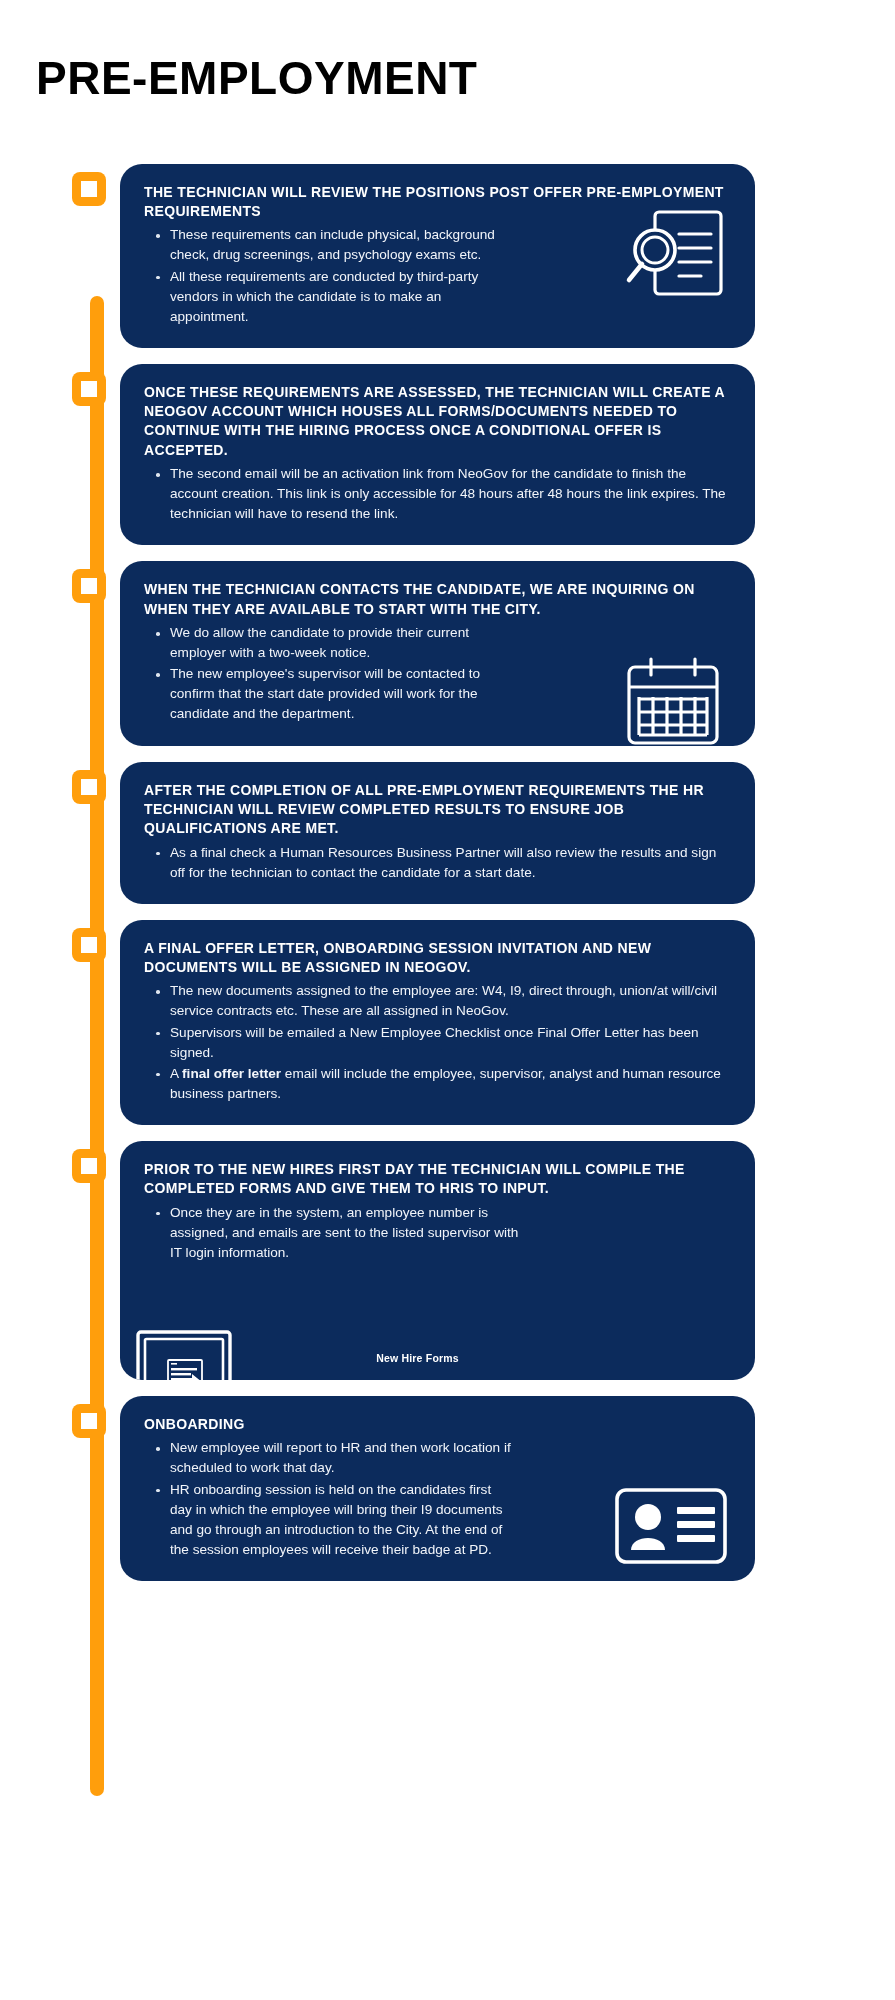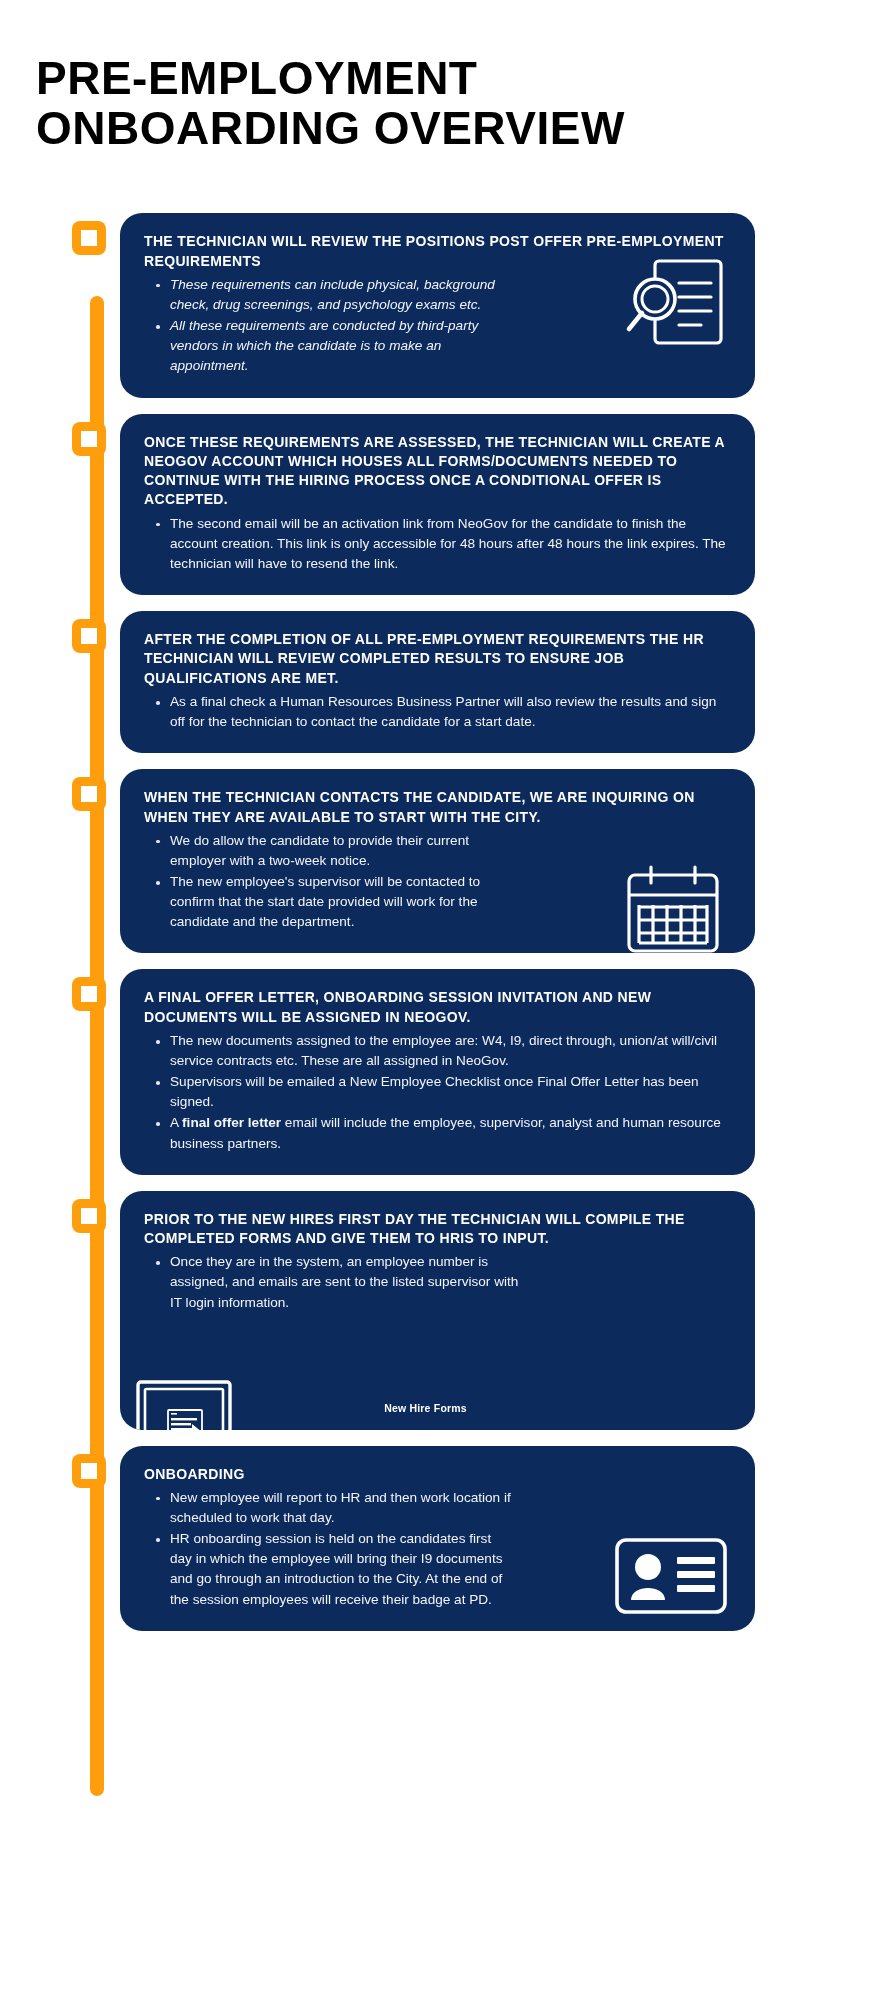--- a/index.html
+++ b/index.html
@@ -131,54 +131,53 @@
     left: 12px;
     top: 9px;
     width: 3.5px;
     height: 3.5px;
     background: #dfe6f0;
     border-radius: 50%;
   }
   .card-bullets li b { font-weight: bold; }
 
   
-  .bullets-narrow li { max-width: 370px; font-style: italic; }
+  .bullets-narrow li { max-width: 370px; }
   .bullets-narrow-2 li { max-width: 372px; }
   .bullets-narrow-3 li { max-width: 378px; }
 
   
   .card-icon {
     position: absolute;
     z-index: 1;
   }
   .icon-doc-search  { right: 22px; top: 42px; }
   .icon-calendar    { right: 34px; top: 96px; }
   .icon-laptop      { right: 20px; top: 66px; }
   .icon-idcard      { right: 28px; top: 92px; }
 
   .laptop-label {
     position: absolute;
     top: 22px;
-    left: 8px;
+    left: 0;
     width: 100%;
     text-align: center;
     font-size: 10.5px;
     font-weight: bold;
     color: #ffffff;
     font-family: "Liberation Sans", sans-serif;
     letter-spacing: 0.2px;
   }
   .laptop-wrap { position: relative; }
 </style>
 </head>
 <body>
 
 <div class="title-block">
   <div class="title-line">PRE-EMPLOYMENT</div>
-  <div class="title-line">ONBOARDING OVERVIEW</div>
 </div>
 
 <div class="timeline">
   <div class="rail-line"></div>
 </div>
 
 <div class="steps">
 
   <div class="step">
     <div class="marker-col">
@@ -211,34 +210,20 @@
   <div class="step">
     <div class="marker-col">
       <div class="marker">
         <div class="marker-inner"></div>
       </div>
     </div>
     <div class="card">
       <div class="card-heading">ONCE THESE REQUIREMENTS ARE ASSESSED, THE TECHNICIAN WILL CREATE A NEOGOV ACCOUNT WHICH HOUSES ALL FORMS/DOCUMENTS NEEDED TO CONTINUE WITH THE HIRING PROCESS ONCE A CONDITIONAL OFFER IS ACCEPTED.</div>
       <ul class="card-bullets">
         <li>The second email will be an activation link from NeoGov for the candidate to finish the account creation. This link is only accessible for 48 hours after 48 hours the link expires. The technician will have to resend the link.</li>
-      </ul>
-    </div>
-  </div>
-
-  <div class="step">
-    <div class="marker-col">
-      <div class="marker">
-        <div class="marker-inner"></div>
-      </div>
-    </div>
-    <div class="card">
-      <div class="card-heading">AFTER THE COMPLETION OF ALL PRE-EMPLOYMENT REQUIREMENTS THE HR TECHNICIAN WILL REVIEW COMPLETED RESULTS TO ENSURE JOB QUALIFICATIONS ARE MET.</div>
-      <ul class="card-bullets">
-        <li>As a final check a Human Resources Business Partner will also review the results and sign off for the technician to contact the candidate for a start date.</li>
       </ul>
     </div>
   </div>
 
   <div class="step">
     <div class="marker-col">
       <div class="marker">
         <div class="marker-inner"></div>
       </div>
     </div>
@@ -272,20 +257,34 @@
     </div>
   </div>
 
   <div class="step">
     <div class="marker-col">
       <div class="marker">
         <div class="marker-inner"></div>
       </div>
     </div>
     <div class="card">
+      <div class="card-heading">AFTER THE COMPLETION OF ALL PRE-EMPLOYMENT REQUIREMENTS THE HR TECHNICIAN WILL REVIEW COMPLETED RESULTS TO ENSURE JOB QUALIFICATIONS ARE MET.</div>
+      <ul class="card-bullets">
+        <li>As a final check a Human Resources Business Partner will also review the results and sign off for the technician to contact the candidate for a start date.</li>
+      </ul>
+    </div>
+  </div>
+
+  <div class="step">
+    <div class="marker-col">
+      <div class="marker">
+        <div class="marker-inner"></div>
+      </div>
+    </div>
+    <div class="card">
       <div class="card-heading">A FINAL OFFER LETTER, ONBOARDING SESSION INVITATION AND NEW DOCUMENTS WILL BE ASSIGNED IN NEOGOV.</div>
       <ul class="card-bullets">
         <li>The new documents assigned to the employee are: W4, I9, direct through, union/at will/civil service contracts etc. These are all assigned in NeoGov.</li>
         <li>Supervisors will be emailed a New Employee Checklist once Final Offer Letter has been signed.</li>
         <li><span>A </span><b>final offer letter</b><span> email will include the employee, supervisor, analyst and human resource business partners.</span></li>
       </ul>
     </div>
   </div>
 
   <div class="step">

